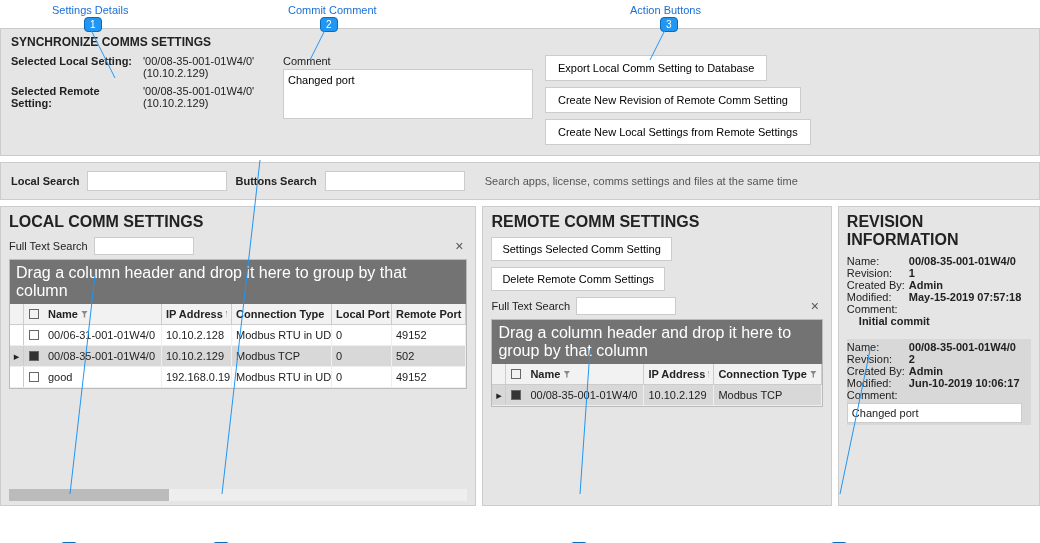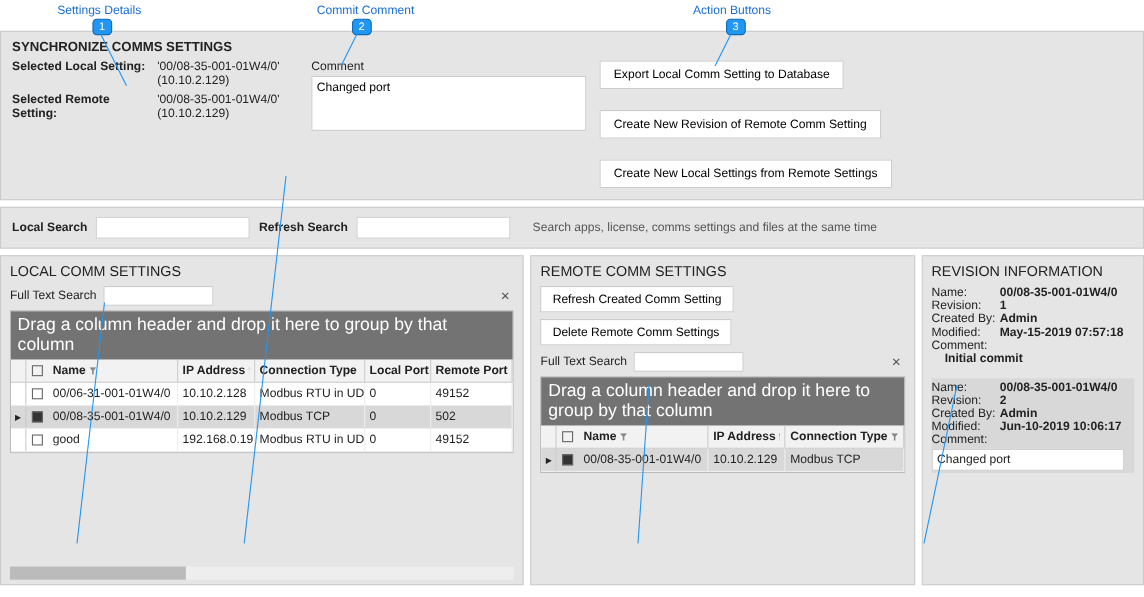--- a/index.html
+++ b/index.html
@@ -8,31 +8,31 @@
   .sync-header { padding: 6px 10px 10px 10px; position: relative; }
   .sync-title { font-weight: bold; font-size: 12px; margin-bottom: 6px; }
   .sync-row { display: flex; gap: 12px; }
   .sync-left { width: 260px; }
   .sync-left .kv { display: flex; margin-bottom: 6px; }
   .sync-left .kv .k { font-weight: bold; width: 132px; }
   .sync-left .kv .v { flex: 1; }
   .comment-box { width: 250px; }
   .comment-box .lbl { font-weight: normal; font-size: 11px; margin-bottom: 2px; display: block; }
   .comment-box textarea { width: 100%; height: 50px; border: 1px solid #ccc; padding: 4px; font-family: inherit; font-size: 11px; resize: none; }
-  .action-buttons { flex: 1; display: flex; flex-wrap: wrap; gap: 19px; justify-content: flex-start; }
+  .action-buttons { flex: 1; display: flex; flex-wrap: wrap; gap: 6px; justify-content: flex-start; }
   .action-buttons .btn { background: #fff; border: 1px solid #ccc; padding: 6px 12px; font-size: 11px; cursor: pointer; min-width: 210px; text-align: center; }
 
   .search-bar { padding: 8px 10px; display: flex; align-items: center; gap: 8px; margin-top: 6px; }
   .search-bar label { font-weight: bold; }
   .search-bar input { border: 1px solid #ccc; height: 20px; padding: 2px 4px; width: 140px; background:#fff; }
   .search-hint { color: #555; margin-left: 12px; }
 
   .three-col { display: flex; gap: 6px; margin-top: 6px; }
   .col { flex: 1; background: #e5e5e5; border: 1px solid #ccc; padding: 6px 8px 8px 8px; min-height: 300px; position: relative; }
-  .col-title { font-weight: normal; font-size: 13px; margin-bottom: 6px; }
+  .col-title { font-weight: bold; font-size: 16px; margin-bottom: 6px; }
   .ftsearch { display:flex; align-items:center; gap:6px; margin-bottom:4px;}
   .ftsearch input { border:1px solid #ccc; height:18px; width:100px; padding:2px 4px; }
   .close-x { margin-left:auto; cursor:pointer; font-size:14px; color:#555; padding:0 4px;}
   .grid { background:#fff; border:1px solid #bbb; }
   .grid-group { background:#737373; color:#fff; padding:4px 6px; font-size:16px; }
   .grid-head { display:flex; background:#f2f2f2; border-bottom:1px solid #ccc; }
   .grid-head .c { padding:4px 4px; border-right:1px solid #ccc; font-weight:bold; display:flex; align-items:center; gap:3px; white-space:nowrap; }
   .filter-icon { width:7px; height:7px; background:#888; clip-path: polygon(0 0,100% 0,60% 50%,60% 100%,40% 100%,40% 50%); display:inline-block; }
   .grid-row { display:flex; border-bottom:1px solid #eee; }
   .grid-row.selected { background:#d8d8d8; }
@@ -85,21 +85,21 @@
         <button class="btn">Export Local Comm Setting to Database</button>
         <button class="btn">Create New Revision of Remote Comm Setting</button>
         <button class="btn">Create New Local Settings from Remote Settings</button>
       </div>
     </div>
   </div>
 
   <div class="panel search-bar">
     <label>Local Search</label>
     <input type="text" style="">
-    <label>Refresh Search</label>
+    <label>Buttons Search</label>
     <input type="text" style="">
     <span class="search-hint">Search apps, license, comms settings and files at the same time</span>
   </div>
 
   <div class="three-col">
 
     <div class="col" style="flex:1.1">
       <div class="col-title">LOCAL COMM SETTINGS</div>
       <div class="ftsearch">
         <span>Full Text Search</span>
@@ -170,21 +170,21 @@
           </div>
       </div>
       <div class="scroller">
           <div class="thumb"></div>
         </div>
     </div>
 
     <div class="col" style="flex:0.8">
       <div class="col-title">REMOTE COMM SETTINGS</div>
       <div class="col-btn-row">
-        <button class="btn">Refresh Created Comm Setting</button>
+        <button class="btn">Settings Selected Comm Setting</button>
       </div>
       <div class="col-btn-row" style="">
         <button class="btn">Delete Remote Comm Settings</button>
       </div>
       <div class="ftsearch">
         <span>Full Text Search</span>
         <input type="text" style="">
         <span class="close-x">×</span>
       </div>
       <div class="grid">

